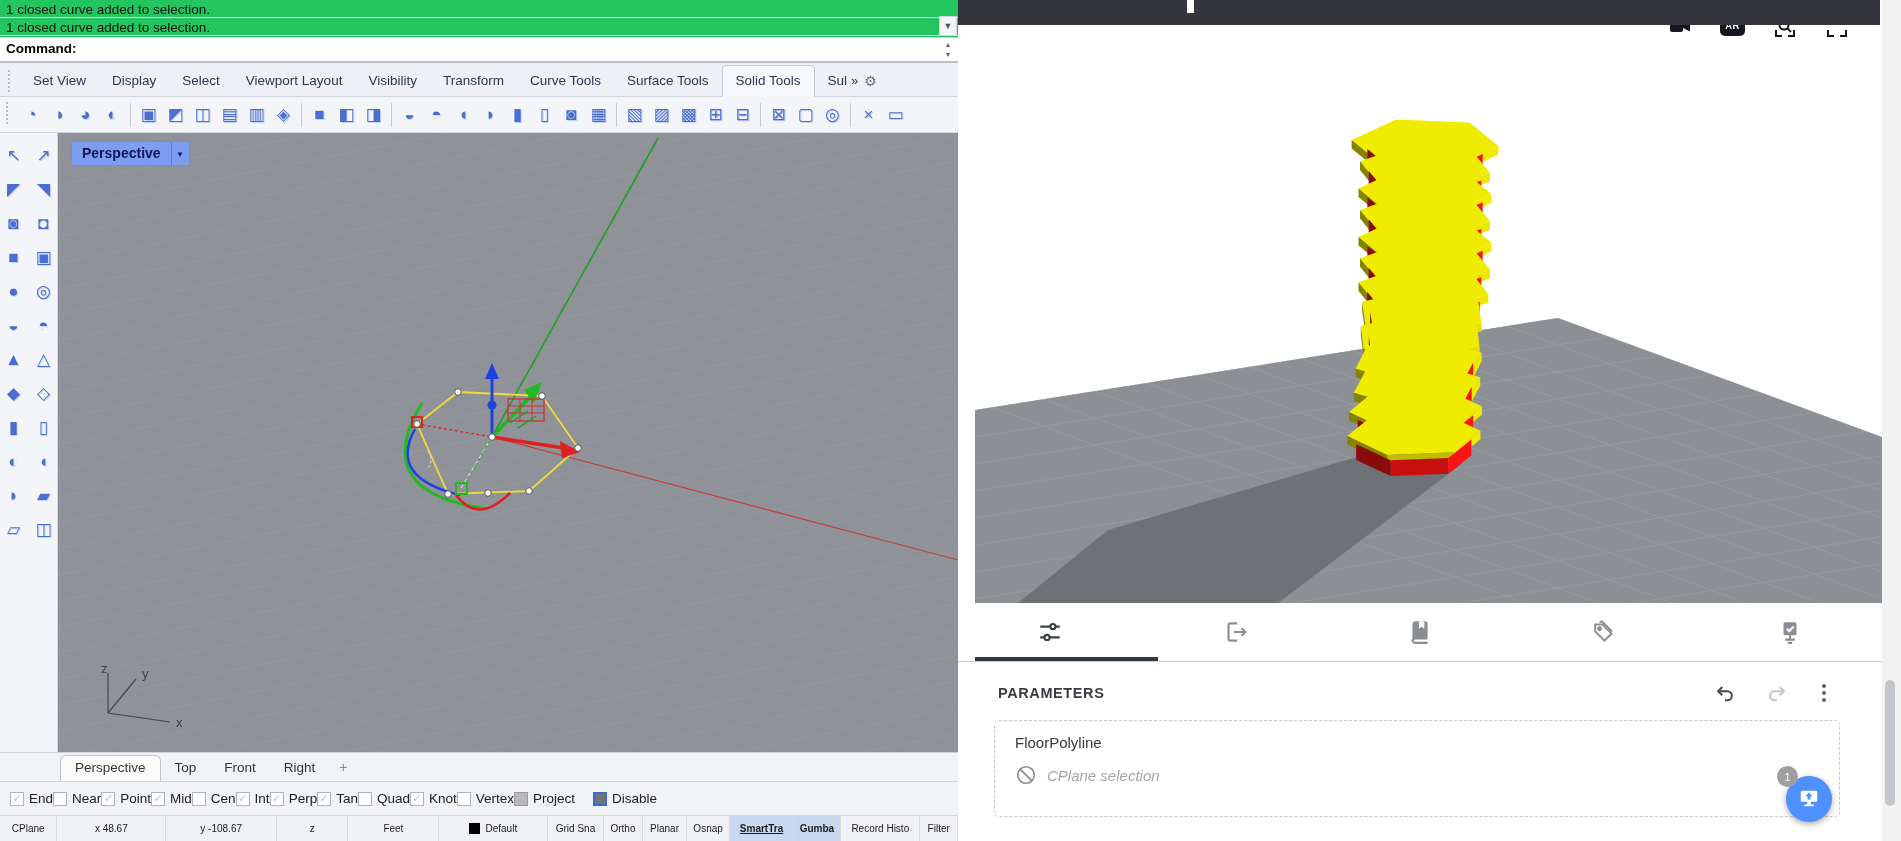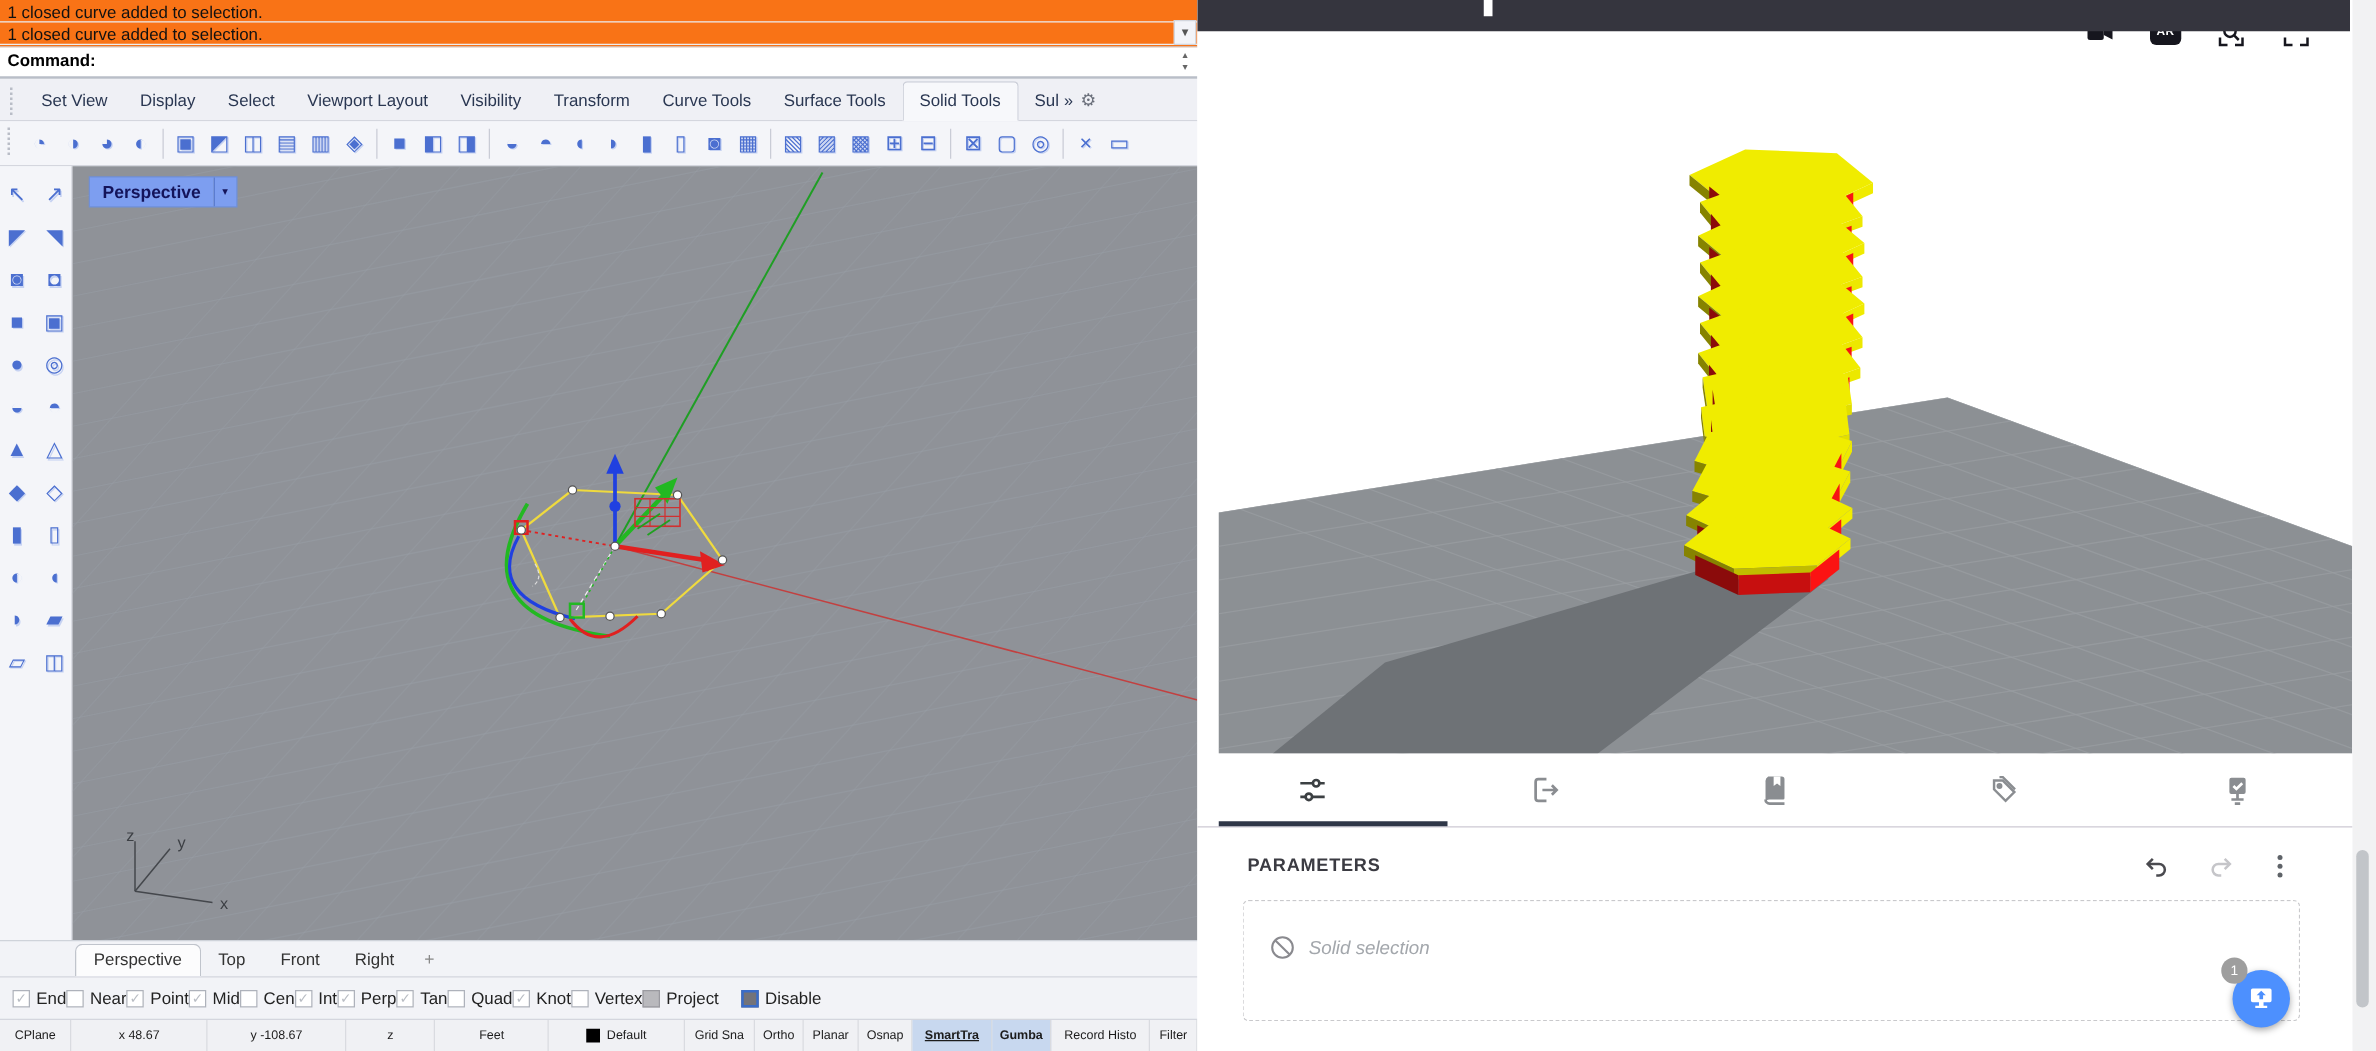--- a/index.html
+++ b/index.html
@@ -1,21 +1,21 @@
 <!DOCTYPE html>
 <html style="--accent-blue: #4d90fe; --viewport-bg: #8f9298; --selection-yellow: #efda3e; --gumball-red: #e02020; --gumball-green: #22b822; --gumball-blue: #2040e0; --header-dark: #35353e; --tab-underline: #2f3748; --ground: #8c9094; --shadow: #6e7276;"><head>
 <meta charset="utf-8">
 <style>
   * { box-sizing: border-box; margin: 0; padding: 0; }
   html,body { width:1901px; height:841px; overflow:hidden; font-family:"Liberation Sans","DejaVu Sans",sans-serif; background:#fff; }
   #app { position:relative; width:1901px; height:841px; }
 
   
   .rhino { position:absolute; left:0; top:0; width:958px; height:841px; background:#f2f3f7; }
-  .cmd-history { position:relative; height:38px; background:#f97316; border-bottom:1px solid #c9cdd4; font-size:13.5px; color:#111; }
+  .cmd-history { position:relative; height:38px; background:#22c55e; border-bottom:1px solid #c9cdd4; font-size:13.5px; color:#111; }
   .cmd-history .hline { padding:1px 6px; height:18px; line-height:17px; border-bottom:1px solid #eceef1; }
   .hscroll { position:absolute; right:1px; top:16px; width:18px; height:20px; background:#f3f4f8; border:1px solid #d3d6dd; color:#555; font-size:9px; display:flex; align-items:center; justify-content:center; cursor:pointer; }
   .cmd-row { position:relative; height:25px; background:#fff; border-bottom:2px solid #b9bec8; font-size:13.5px; font-weight:bold; color:#000; padding:3px 6px; }
   .spinner { position:absolute; right:3px; top:2px; width:14px; display:flex; flex-direction:column; gap:1px; color:#666; font-size:7px; line-height:9px; text-align:center; cursor:pointer; }
 
   .menu-tabs { height:34px; background:#eff0f5; border-bottom:1px solid #d4d6de; display:flex; align-items:flex-end; padding-left:6px; }
   .grip { width:6px; height:22px; border-left:2px dotted #b9bdc7; margin:0 6px 4px 2px; }
   .mtab { padding:7px 13px 8px; font-size:13.5px; color:#2a3752; white-space:nowrap; cursor:pointer; }
   .mtab.active { background:#f7f8fb; border:1px solid #c9ccd6; border-bottom:1px solid #f7f8fb; border-radius:4px 4px 0 0; margin-bottom:-1px; }
   .mtab.overflow { padding-right:2px; }
@@ -682,26 +682,27 @@
           </div>
           <div class="kebab">
               <i></i>
               <i></i>
               <i></i>
             </div>
         </div>
       </div>
 
       <div class="p-card">
+        <div class="pc-name">FloorPolyline</div>
         <div class="pc-clear">
           <svg viewBox="0 0 24 24" fill="none" stroke="#8a8a8f" stroke-width="1.8">
             <circle cx="12" cy="12" r="9"></circle>
               <path d="M5.8 5.8 18.2 18.2"></path>
           </svg>
-          <span>Solid selection</span>
+          <span>CPlane selection</span>
         </div>
       </div>
 
       <div class="fab">
         <svg viewBox="0 0 24 24">
           <path fill="#ffffff" d="M4.5 3h15A1.5 1.5 0 0 1 21 4.5v9a1.5 1.5 0 0 1-1.5 1.5H14v3h3.2v2H6.8v-2H10v-3H4.5A1.5 1.5 0 0 1 3 13.5v-9A1.5 1.5 0 0 1 4.5 3z"></path>
           <path fill="var(--accent-blue)" d="M12 5l4 4h-2.4v3.5h-3.2V9H8z"></path>
         </svg>
       </div>
       <div class="fab-badge">1</div>

